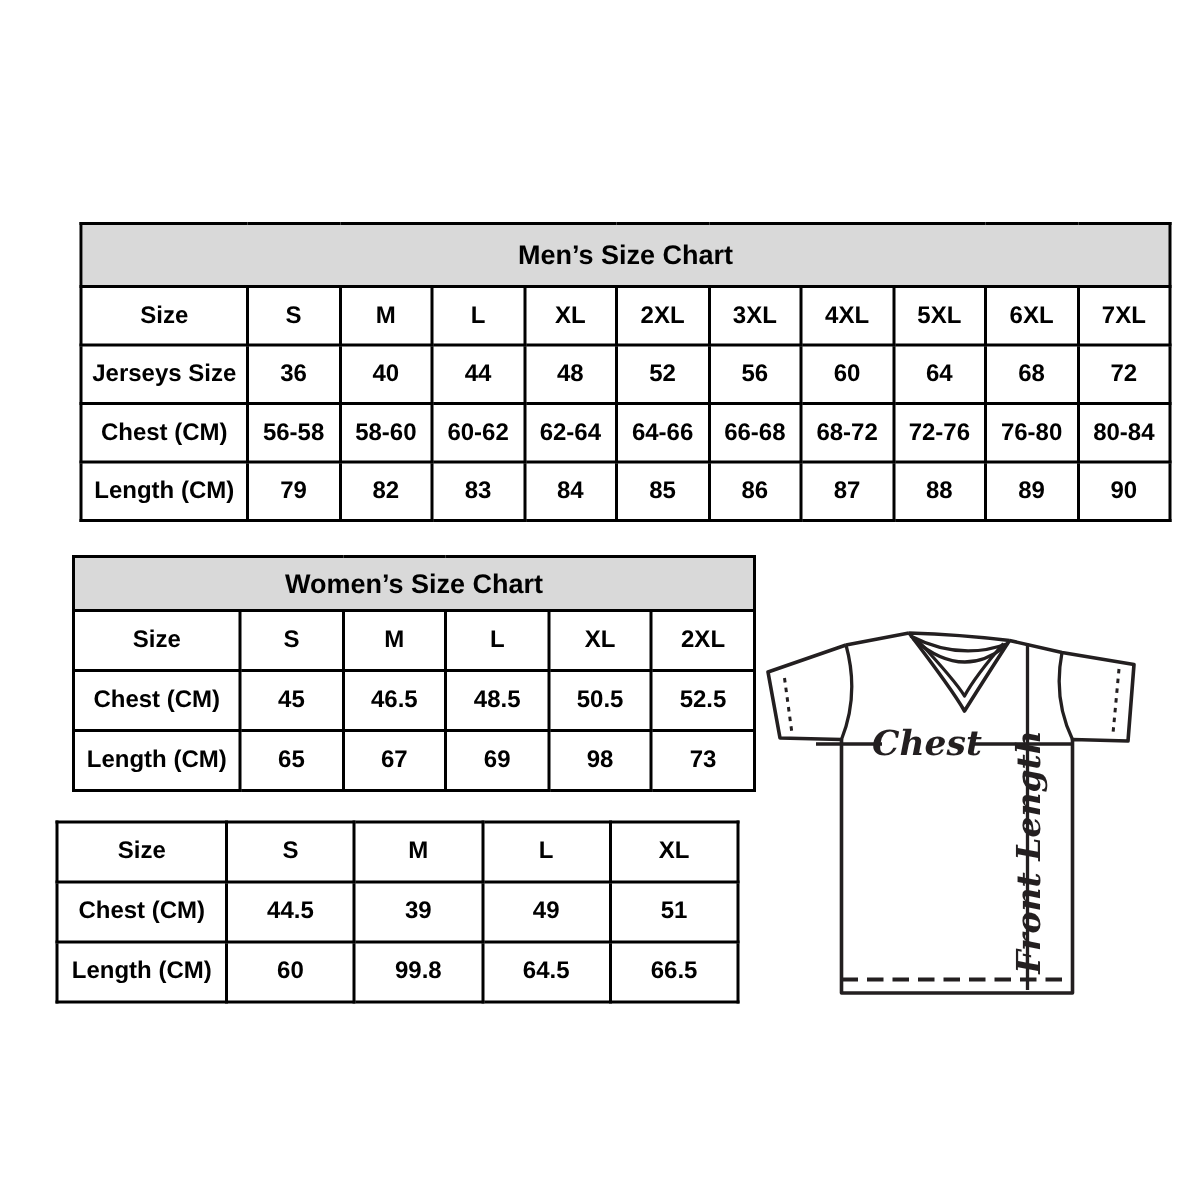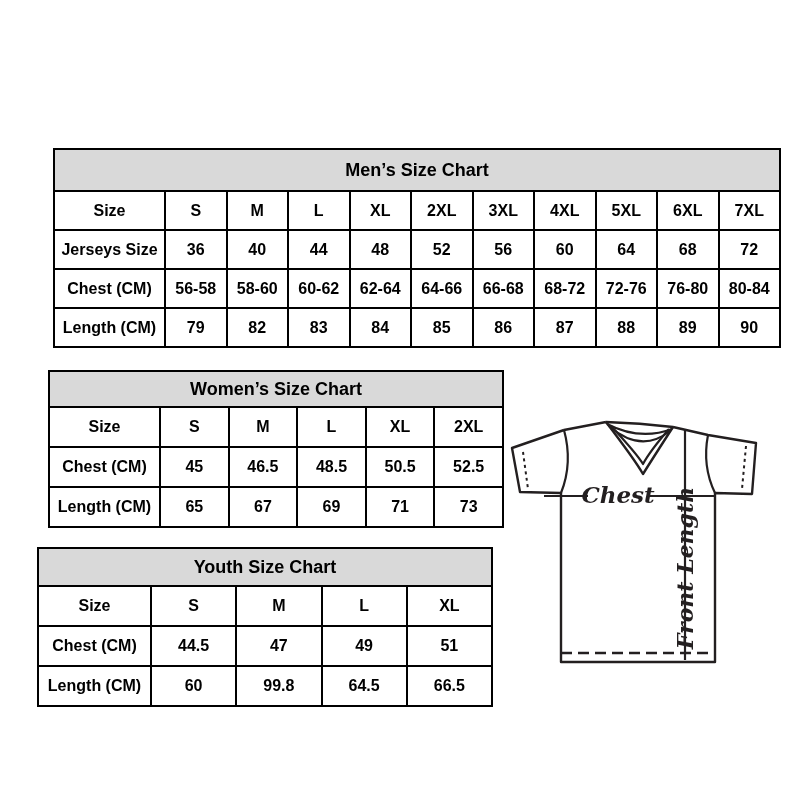--- a/index.html
+++ b/index.html
@@ -155,49 +155,46 @@
           <td>46.5</td>
           <td>48.5</td>
           <td>50.5</td>
           <td>52.5</td>
         </tr>
         <tr class="row">
           <td>Length (CM)</td>
           <td>65</td>
           <td>67</td>
           <td>69</td>
-          <td>71</td>
+          <td>98</td>
           <td>73</td>
         </tr>
       </tbody>
     </table>
 
   <table class="size-table" id="table-2">
       <colgroup>
         <col class="c-label">
         <col>
         <col>
         <col>
         <col>
       </colgroup>
       <tbody>
-        <tr class="hdr">
-          <td colspan="5">Youth Size Chart</td>
-        </tr>
         <tr class="row">
           <td>Size</td>
           <td>S</td>
           <td>M</td>
           <td>L</td>
           <td>XL</td>
         </tr>
         <tr class="row">
           <td>Chest (CM)</td>
           <td>44.5</td>
-          <td>47</td>
+          <td>39</td>
           <td>49</td>
           <td>51</td>
         </tr>
         <tr class="row">
           <td>Length (CM)</td>
           <td>60</td>
           <td>99.8</td>
           <td>64.5</td>
           <td>66.5</td>
         </tr>

